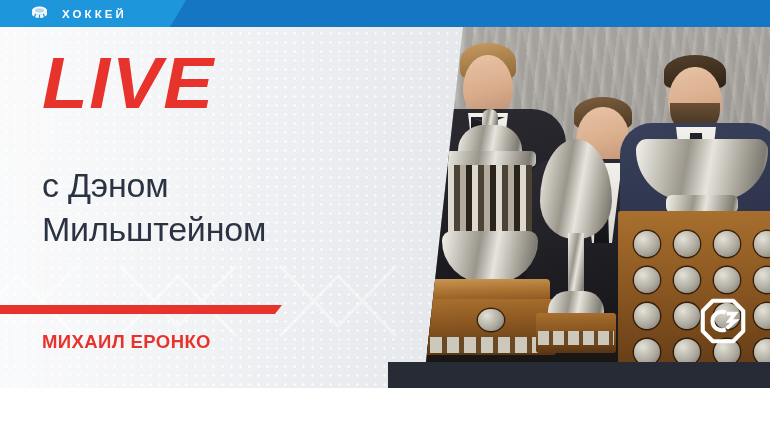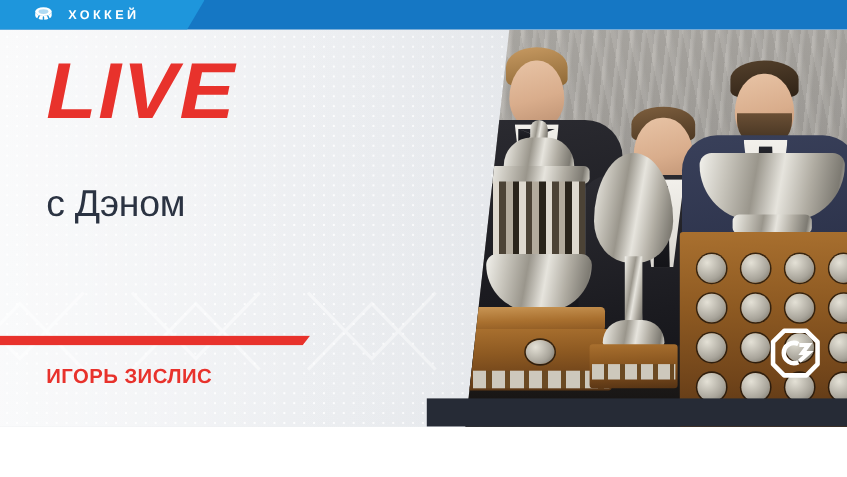--- a/index.html
+++ b/index.html
@@ -303,26 +303,27 @@
       <path d="M13 19 l-4 9 M21 21 l0 10 M29 19 l4 9" stroke="#1e96dc" stroke-width="2.6" fill="none" stroke-linecap="round"></path>
       <ellipse cx="21" cy="11" rx="9" ry="4.4" fill="#1e96dc" opacity="0.35"></ellipse>
     </svg>
     <span class="tag-label">ХОККЕЙ</span>
   </div>
 
   <div class="live">LIVE</div>
 
   <div class="subtitle">
     <div>с Дэном</div>
+    <div>Мильштейном</div>
   </div>
 
   <div class="red-rule"></div>
 
   <div class="authors">
-    <div>ИГОРЬ ЗИСЛИС</div>
+    <div>МИХАИЛ ЕРОНКО</div>
   </div>
 
   <svg class="logo" viewBox="0 0 100 100">
     <path d="M28 6 H72 L94 28 V72 L72 94 H28 L6 72 V28 Z" fill="none" stroke="#ffffff" stroke-width="9" stroke-linejoin="round"></path>
     <path d="M56 32 A20 20 0 1 0 56 68" fill="none" stroke="#ffffff" stroke-width="9" stroke-linecap="butt"></path>
     <path d="M58 34 H76 L64 50 H76 L58 66" fill="none" stroke="#ffffff" stroke-width="8" stroke-linejoin="miter"></path>
   </svg>
 
 </div>
 

